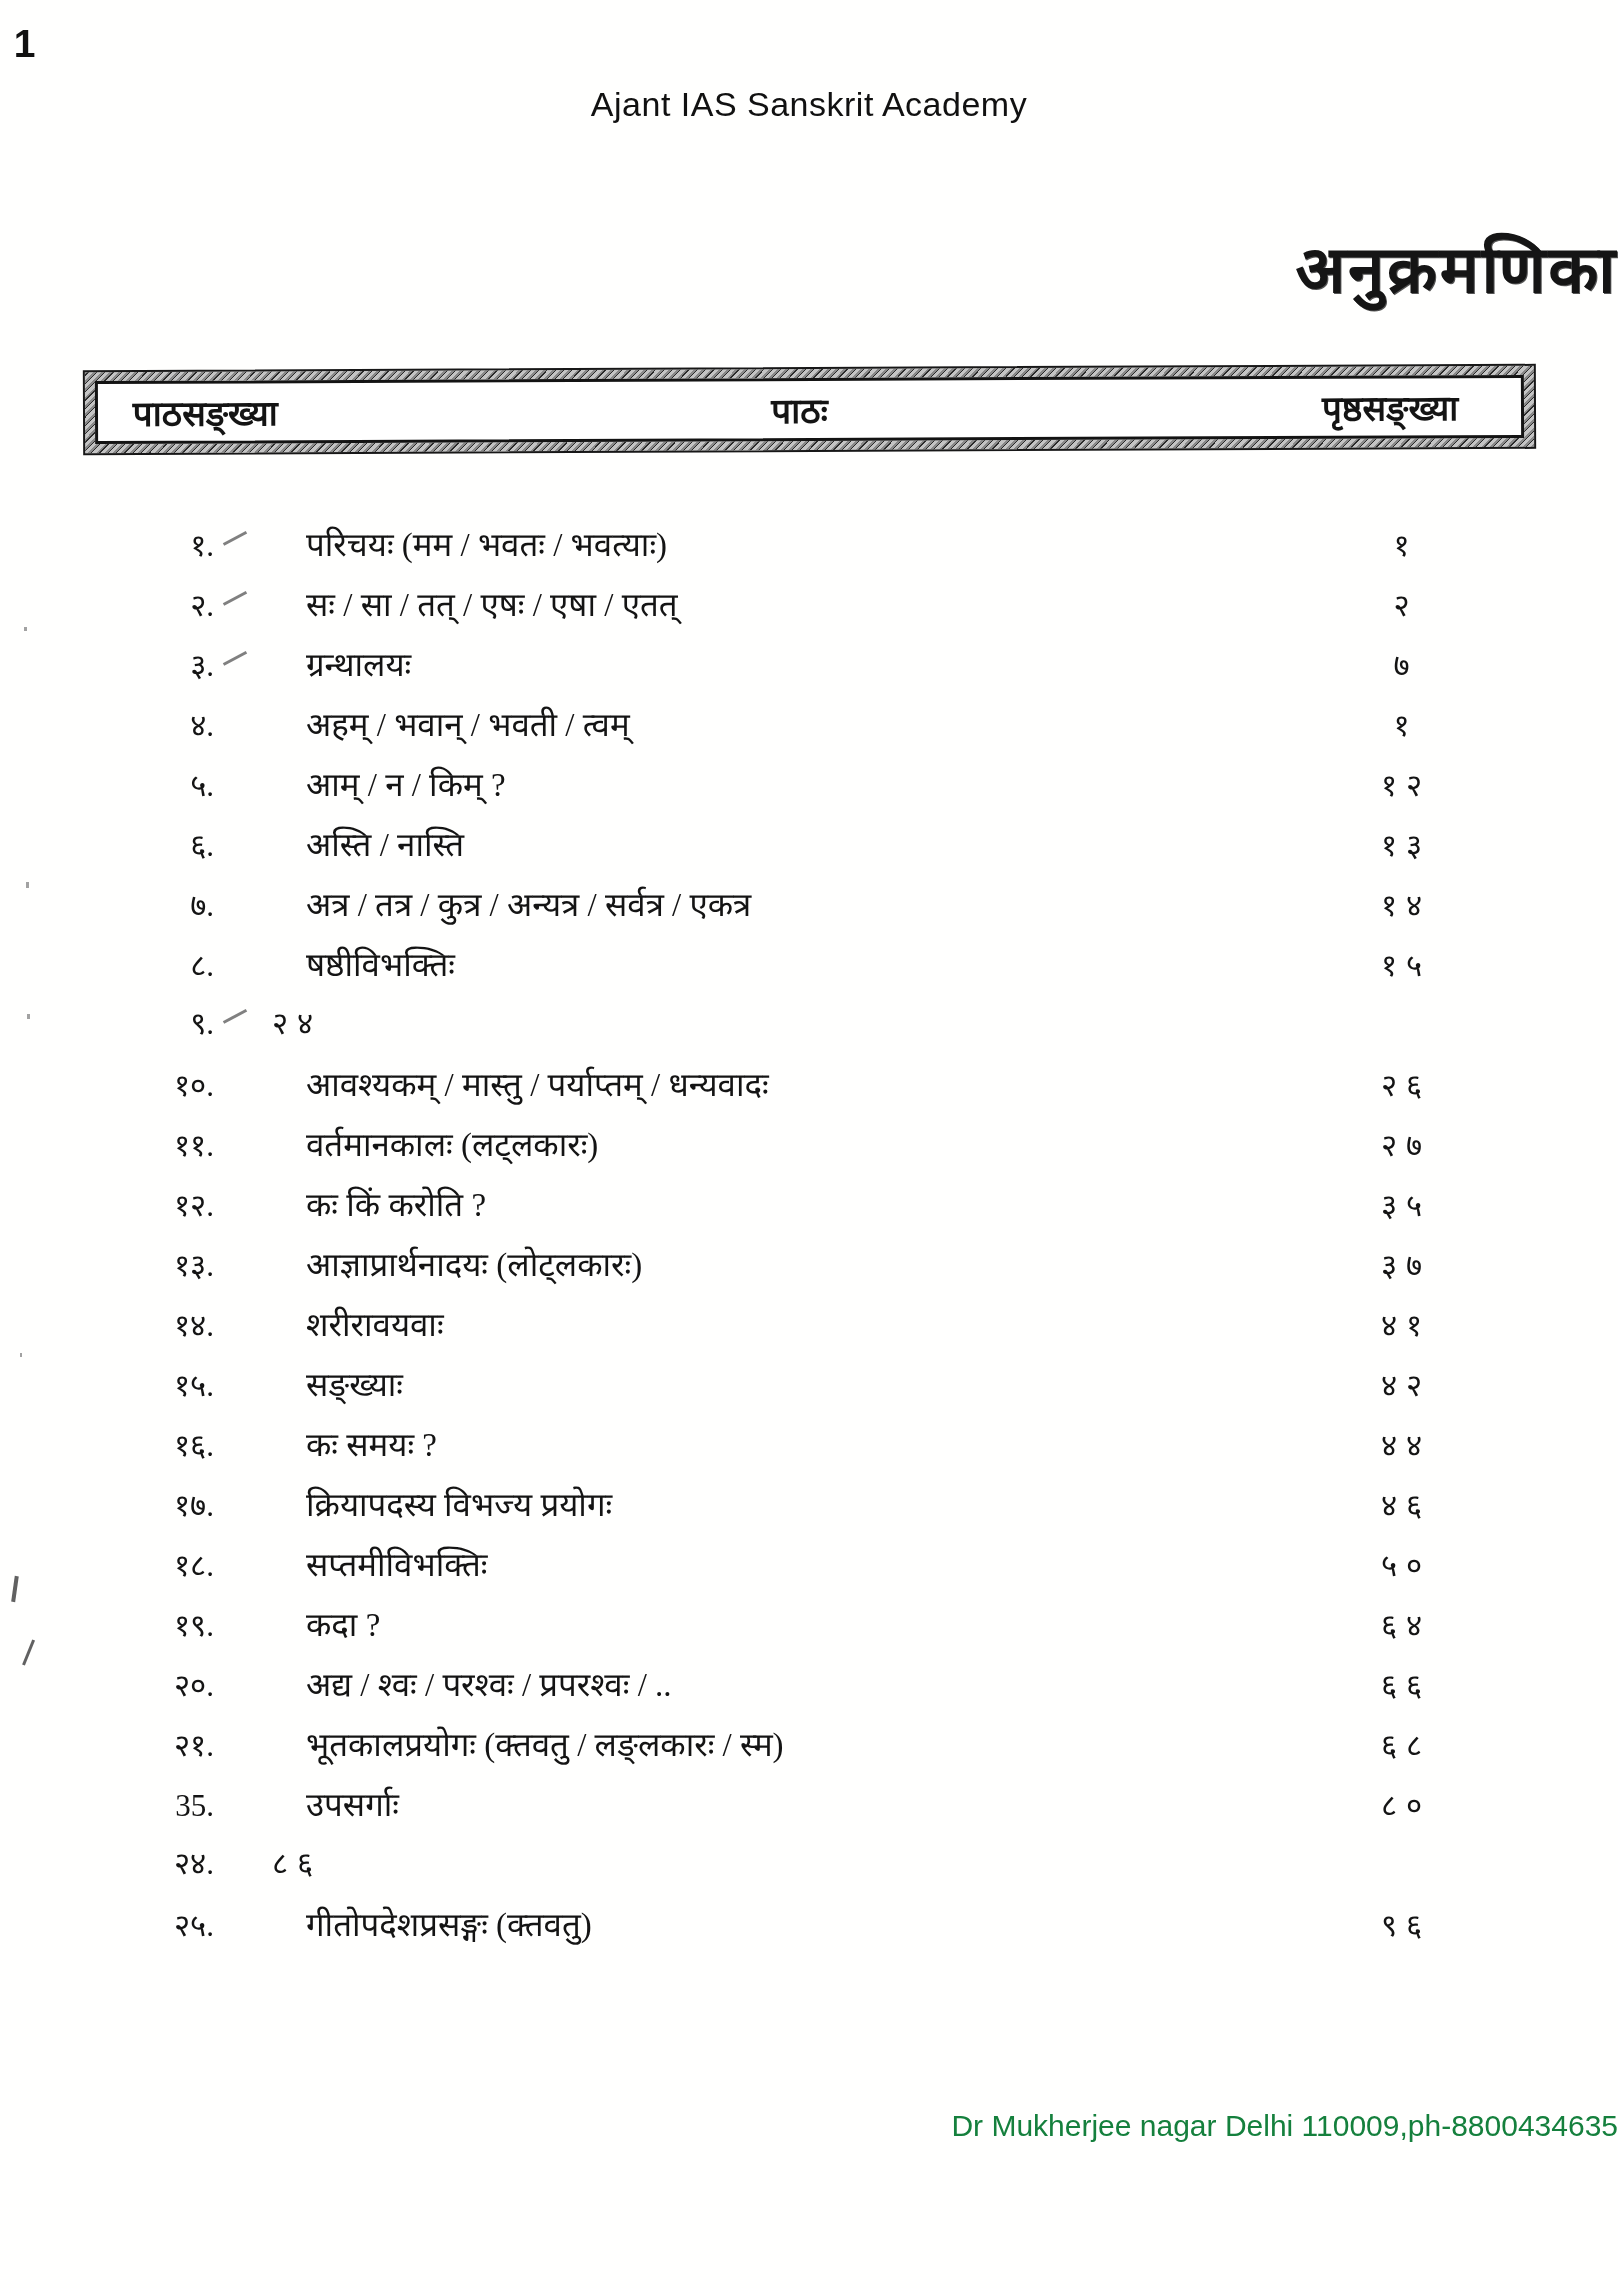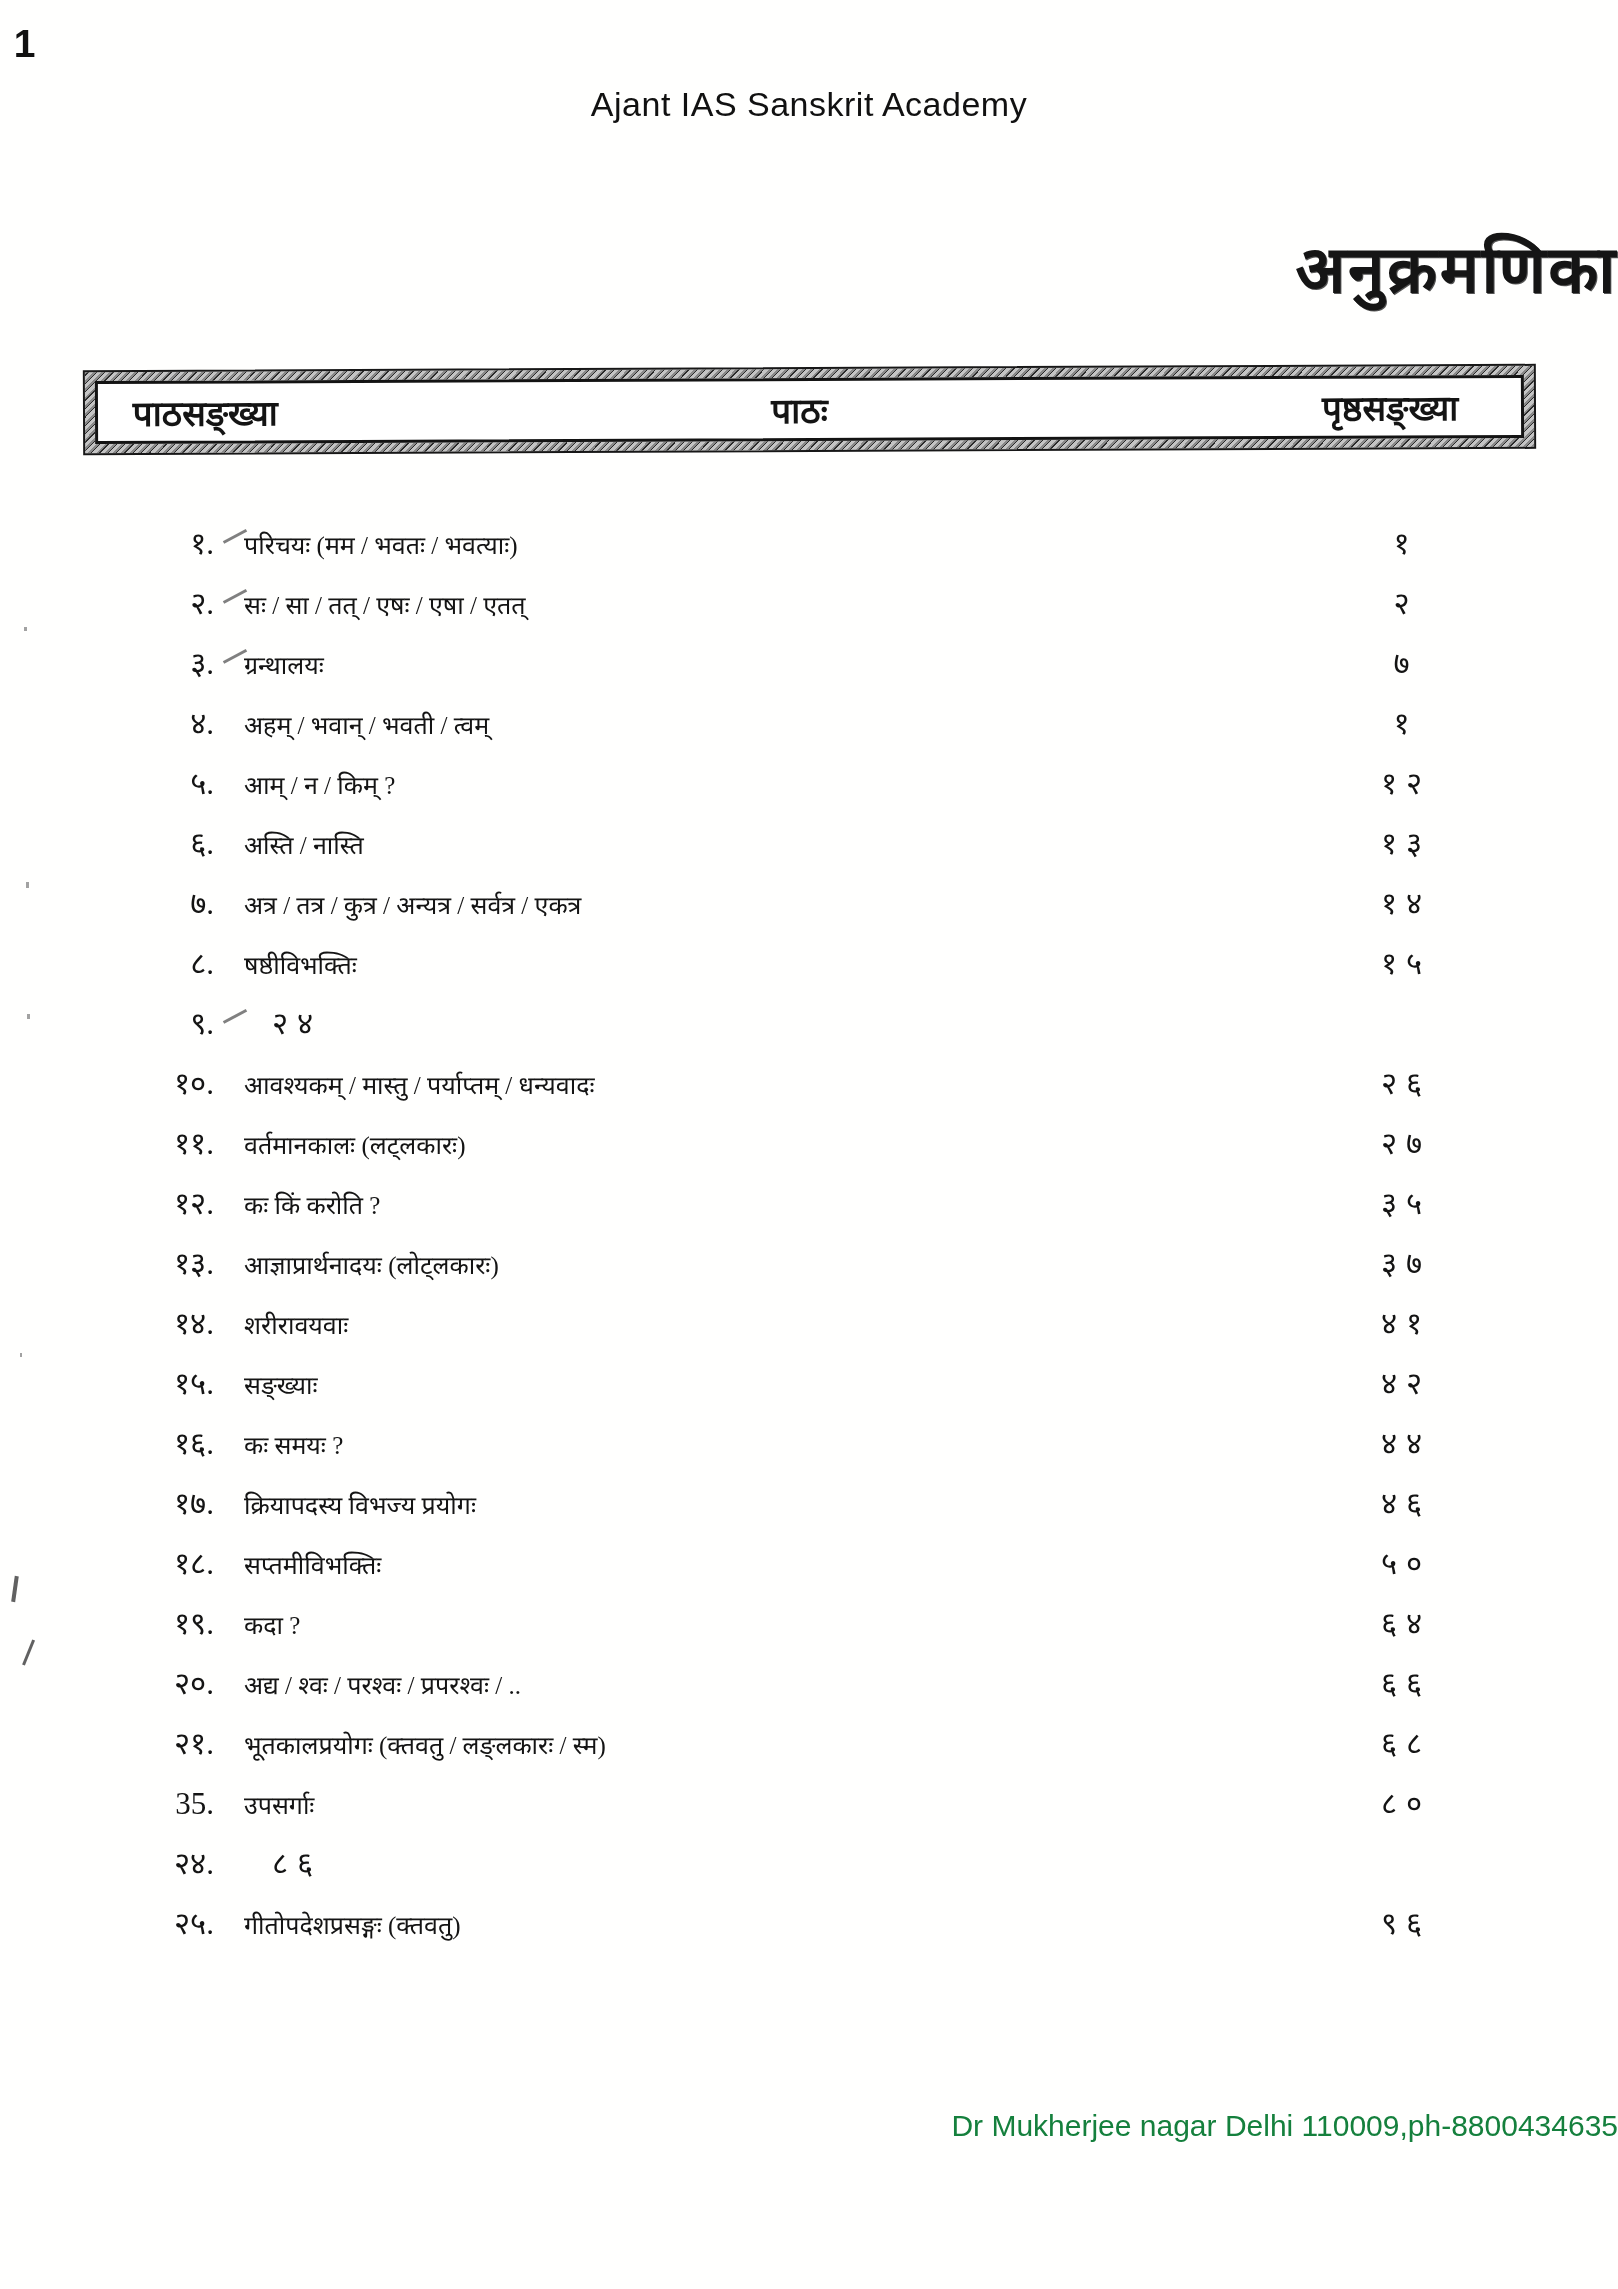--- a/index.html
+++ b/index.html
@@ -113,22 +113,22 @@
     top: 13.7px;
     width: 25.5px;
     height: 2.9px;
     background: #4a4a4a;
     opacity: 0.7;
     transform: rotate(-28deg);
   }
   .toc-row.has-tick .tick { display: block; }
   .toc-row .lesson {
     flex: 1;
-    margin-left: 30px;
-    font-size: 25px;
+    margin-left: 92px;
+    font-size: 33px;
     white-space: nowrap;
     overflow: hidden;
   }
   .toc-row .pageno {
     width: 157px;
     text-align: center;
     font-size: 31px;
     letter-spacing: 8.8px;
     text-indent: 8.8px;
     white-space: nowrap;

